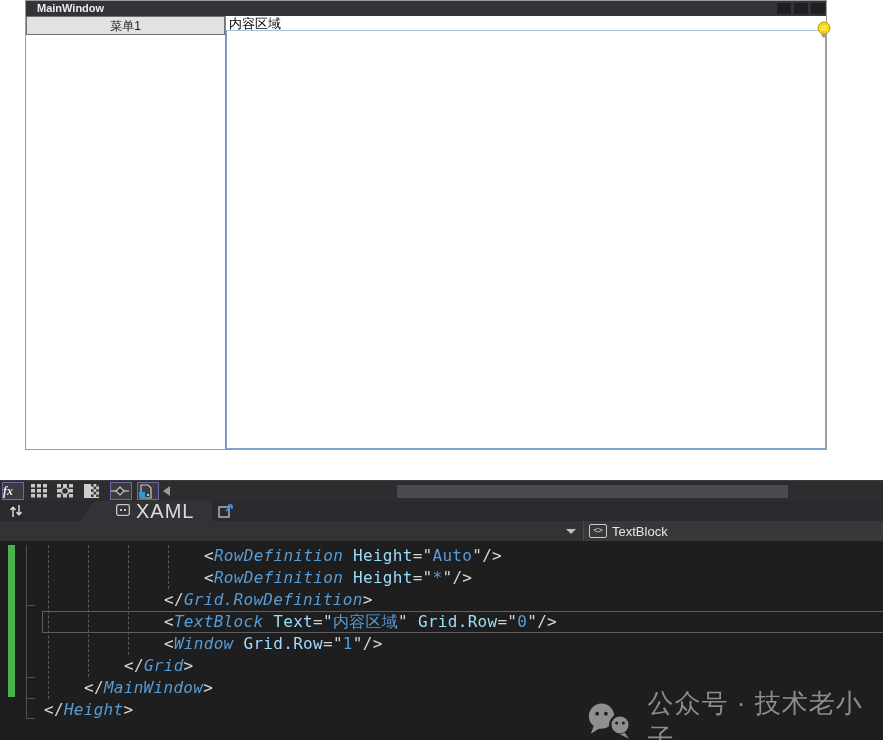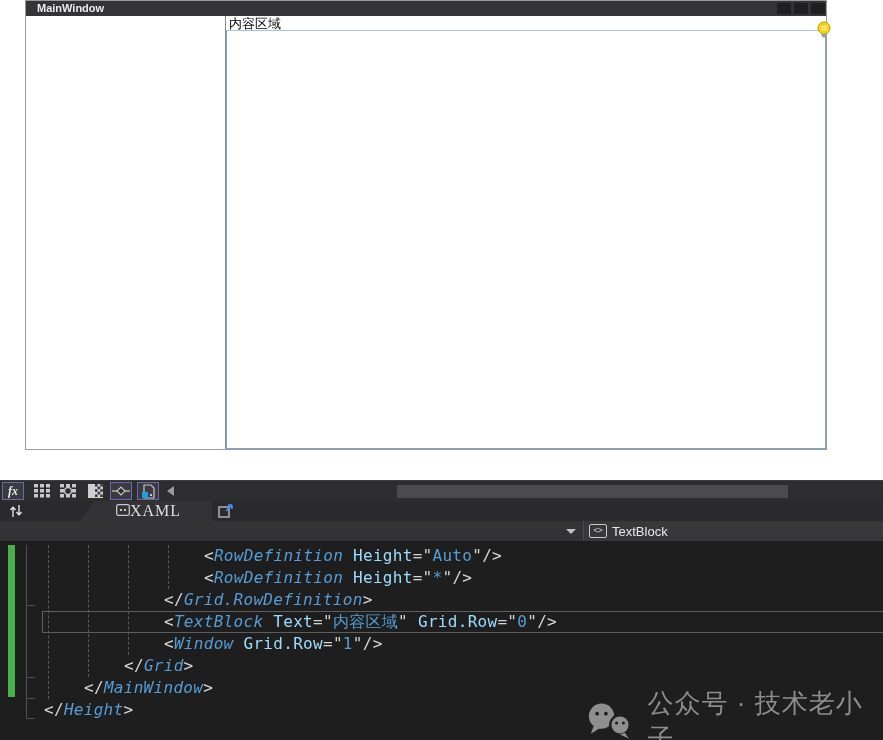--- a/index.html
+++ b/index.html
@@ -21,32 +21,32 @@
            font-family:"Liberation Sans",sans-serif;}
   .menubtn:first-child{margin-top:0;}
   .contentlabel{position:absolute;left:203px;top:0px;font-size:13px;color:#000;line-height:15px;}
   .selbox{position:absolute;left:226px;top:30px;width:600px;height:419px;box-sizing:border-box;
           border:1px solid #7da4cf;border-top-color:#a9c3de;}
   .bulb{position:absolute;left:816px;top:21px;width:16px;height:18px;}
 
   
   .dtoolbar{position:absolute;left:0;top:480px;width:883px;height:21px;background:#2d2d30;
             border-top:1px solid #3c3c41;box-sizing:border-box;}
-  .tbicon{position:absolute;top:1px;width:22px;height:18px;display:flex;align-items:center;justify-content:center;}
+  .tbicon{position:absolute;top:1px;width:22px;height:18px;display:flex;align-items:center;justify-content:flex-start;}
   .tbicon.sel{border:1px solid #6a6aa8;background:#3a3a40;box-sizing:border-box;}
   .fxtxt{color:#e8e8e8;font-size:12px;font-style:italic;font-family:"Liberation Serif",serif;font-weight:bold;}
   .hthumb{position:absolute;left:397px;top:4px;width:391px;height:13px;background:#4a4a4f;}
 
   
   .rowA{position:absolute;left:0;top:501px;width:883px;height:20px;background:#2a2a2e;}
   .rowB{position:absolute;left:0;top:521px;width:883px;height:20px;background:#333336;}
   .swapbtn{position:absolute;left:5px;top:2px;width:22px;height:16px;display:flex;align-items:center;justify-content:center;}
   .xamltab{position:absolute;left:80px;top:0;width:132px;height:20px;background:#323237;
            clip-path:polygon(14px 0,100% 0,100% 100%,0 100%);display:flex;align-items:center;}
-  .xamltab .lbl{color:#dcdcdc;font-size:16px;letter-spacing:1px;font-family:Liberation Serif, serif;}
+  .xamltab .lbl{color:#dcdcdc;font-size:20px;letter-spacing:1px;margin-left:6px;}
   .xamltab .tabicon{margin-left:36px;}
   .popout{position:absolute;left:216px;top:2px;width:20px;height:16px;display:flex;align-items:center;justify-content:center;}
   .ddarrow{position:absolute;left:566px;top:8px;width:0;height:0;border-left:5px solid transparent;
            border-right:5px solid transparent;border-top:5px solid #c0c0c0;}
   .crumb{position:absolute;left:583px;top:0;right:0;height:20px;background:#38383b;
          border-left:1px solid #4a4a4f;box-sizing:border-box;display:flex;align-items:center;}
   .crumb .lbl{color:#e8e8e8;font-size:13px;margin-left:5px;}
   .tagicon{margin-left:5px;width:16px;height:12px;border:1px solid #c8c8c8;border-radius:2px;
            color:#c8c8c8;font-size:8px;line-height:11px;text-align:center;font-family:"DejaVu Sans Mono",monospace;}
 
@@ -79,20 +79,21 @@
     <div class="dtitlebar">
       <span class="dtitle">MainWindow</span>
       <span class="wctrls">
         <span class="wctrl"></span>
         <span class="wctrl"></span>
         <span class="wctrl"></span>
       </span>
     </div>
     <div class="dbody">
       <div class="leftpanel">
+        <button class="menubtn">菜单1</button>
       </div>
       <span class="contentlabel">内容区域</span>
     </div>
   </div>
   <div class="selbox"></div>
   <div class="bulb">
     <svg width="16" height="18" viewBox="0 0 16 18">
       <circle cx="8" cy="7" r="6" fill="#f5d51c" stroke="#b99a00" stroke-width="1"></circle>
       <path d="M5 6 L11 6 M5 8.5 L11 8.5" stroke="#fff8c0" stroke-width="1.2" fill="none"></path>
       <rect x="5.5" y="13" width="5" height="2" fill="#9e9e9e"></rect>

